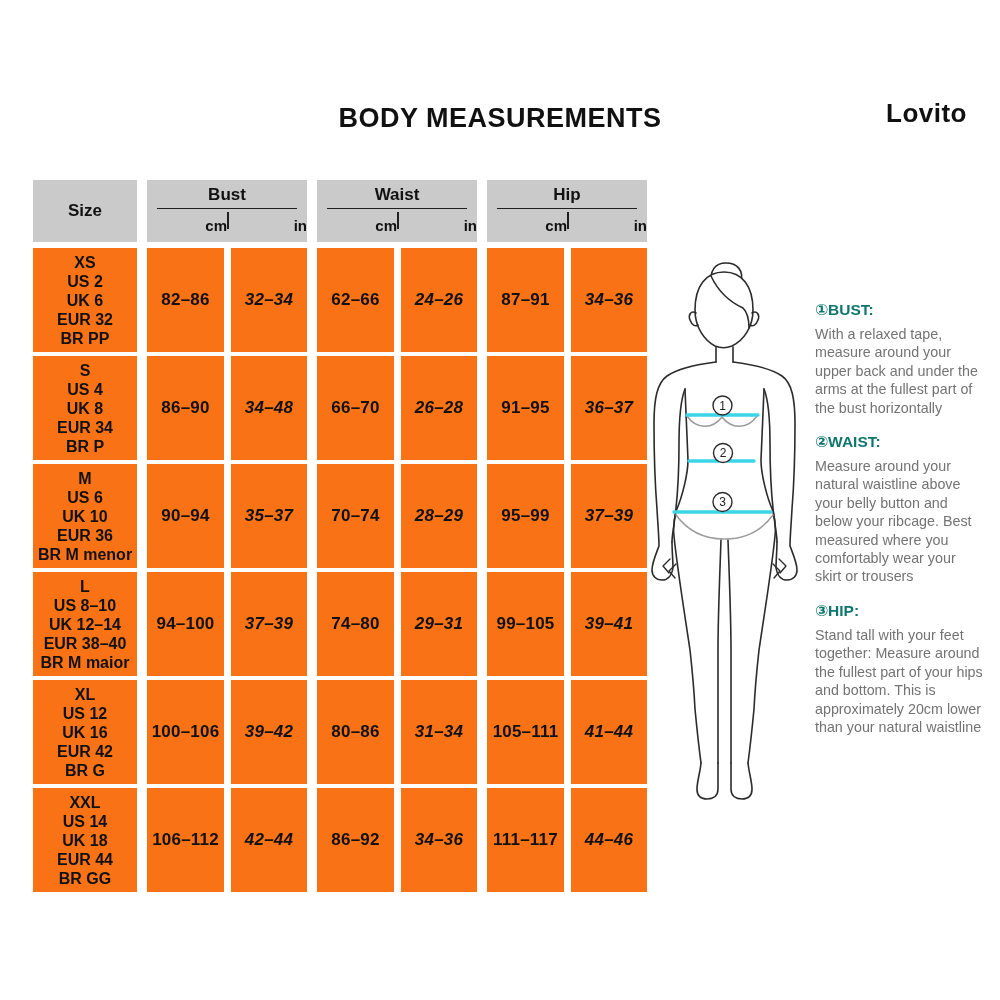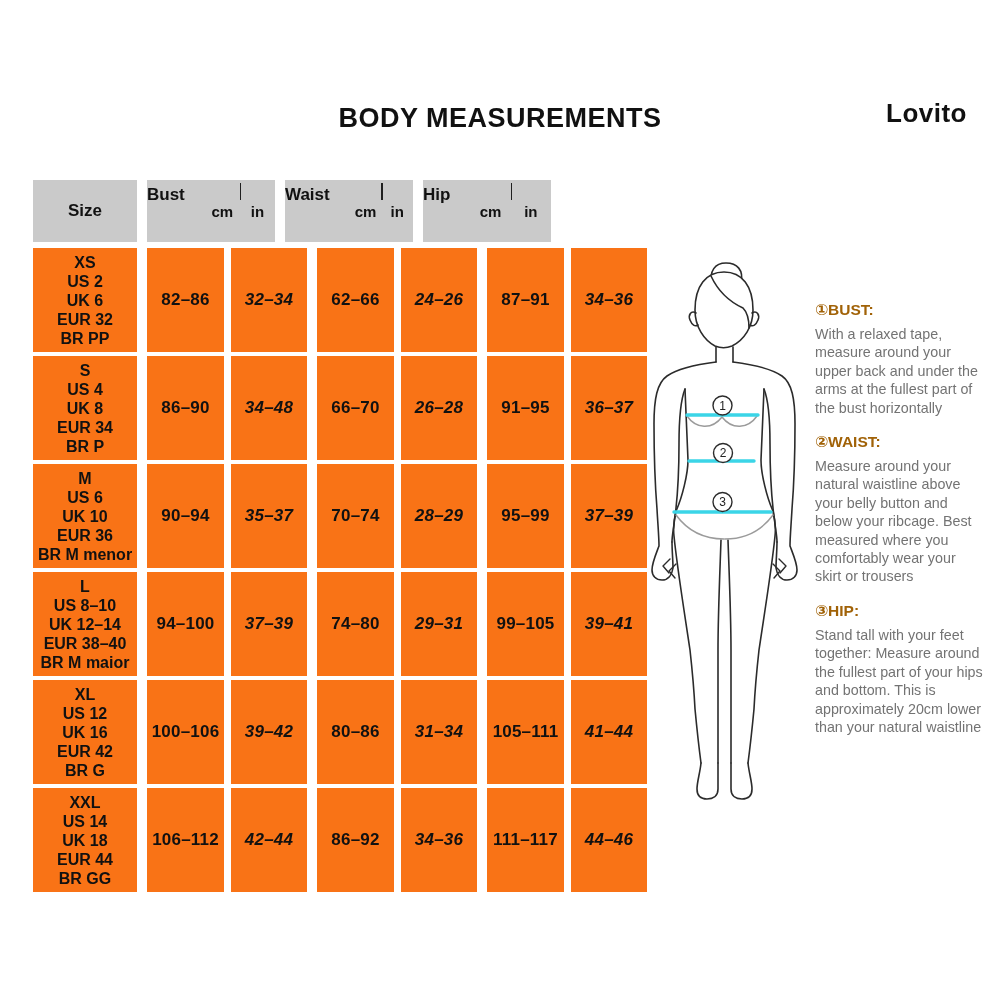--- a/index.html
+++ b/index.html
@@ -12,42 +12,42 @@
            font-size:27px; font-weight:800; letter-spacing:0.5px; color:#111; }
   .brand { position:absolute; top:98px; right:33px; font-size:26px; font-weight:800;
            letter-spacing:0.5px; color:#111;margin-left:8px; }
 
   
   .sizetable { position:absolute; left:33px; top:180px; }
   .thead { display:flex; margin-bottom:6px; }
   .hbox { background:#cacaca; height:62px; }
   .size-hbox { width:104px; display:flex; align-items:center; justify-content:center;
                font-size:17px; font-weight:700; }
-  .group { width:128px; display:flex; flex-direction:row; }
+  .group { width:160px; display:flex; flex-direction:column; }
   .gtitle { text-align:center; font-size:17px; font-weight:700; padding-top:6px; line-height:18px; }
   .grule { border-top:1.6px solid #1f1f1f; margin:4px 10px 0 10px; }
   .units { position:relative; flex:1; display:flex; align-items:center; }
-  .unit { width:50%; text-align:center; font-size:15px; font-weight:700; }
+  .unit { width:50%; text-align:right; font-size:15px; font-weight:700; }
   .udiv { position:absolute; left:50%; top:3px; width:1.6px; height:17px; background:#1f1f1f; }
 
   .trow { display:flex; margin-bottom:4px; }
   .cell { background:#f97316; height:104px; display:flex; align-items:center; justify-content:center; }
   .size-cell { width:104px; font-size:16px; font-weight:700; line-height:19px;
                text-align:center; white-space:pre-line; }
   .val { font-size:17px; font-weight:700; letter-spacing:0.2px; }
   .cm { width:77px;text-align:right; } .in { width:76px;font-style:italic; }
   .gap10 { margin-left:10px; } .gap7 { margin-left:7px; }
 
   
   .figure { position:absolute; left:640px; top:258px; }
 
   
   .guide { position:absolute; left:815px; top:301px; width:168px; }
   .gsection { margin-bottom:16px; }
-  .gheading { font-size:15.5px; font-weight:700; margin-bottom:6px; color:#a16207; }
+  .gheading { font-size:15.5px; font-weight:700; margin-bottom:6px; color:#0f766e; }
   .gbody { font-size:14.3px; line-height:18.4px; font-weight:400; color:#737373; }
 </style>
 </head>
 <body>
 
 <div class="page">
 
   <div class="title">BODY MEASUREMENTS</div>
   <div class="brand">Lovito</div>
 

